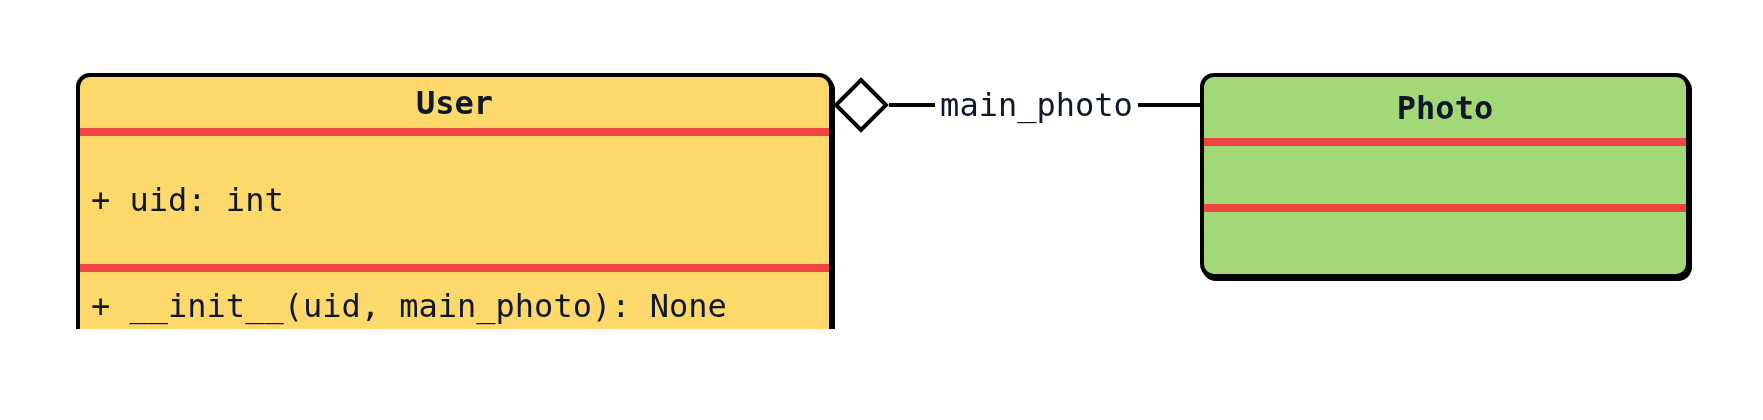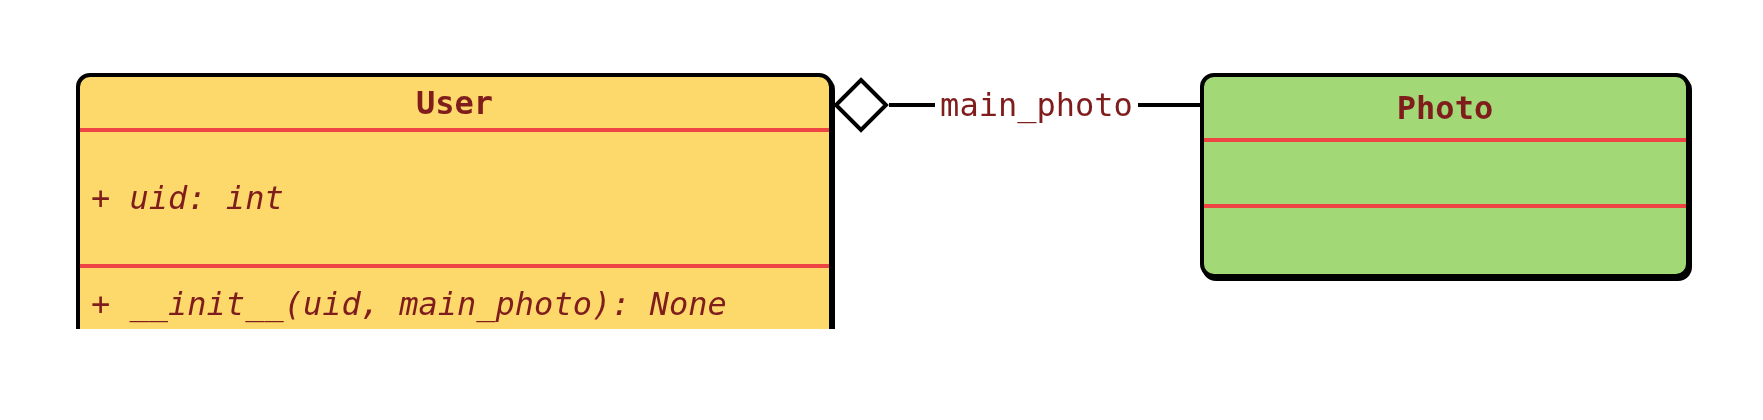--- a/index.html
+++ b/index.html
@@ -6,37 +6,36 @@
 
   html, body { background: #ffffff; }
 
   .canvas {
     position: relative;
     width: 1763px;
     height: 329px;
     background: #ffffff;
     overflow: hidden;
     font-family: "DejaVu Sans Mono", "Liberation Mono", monospace;
-    color: #7f1d1d;
+    color: #0f172a;
   }
 
   
   .uml-class {
     position: absolute;
     border: 4px solid #000000;
     border-radius: 14px;
     box-shadow: 2px 3px 0 #000000;
     display: flex;
     flex-direction: column;
     overflow: hidden;
   }
 
   .uml-class .compartment + .compartment {
-    border-top: 4px solid #ef4444;
-    font-style: italic;
+    border-top: 8px solid #ef4444;
   }
 
   .compartment.title {
     display: flex;
     align-items: center;
     justify-content: center;
     font-weight: bold;
     font-size: 32px;
     flex: none;
   }

